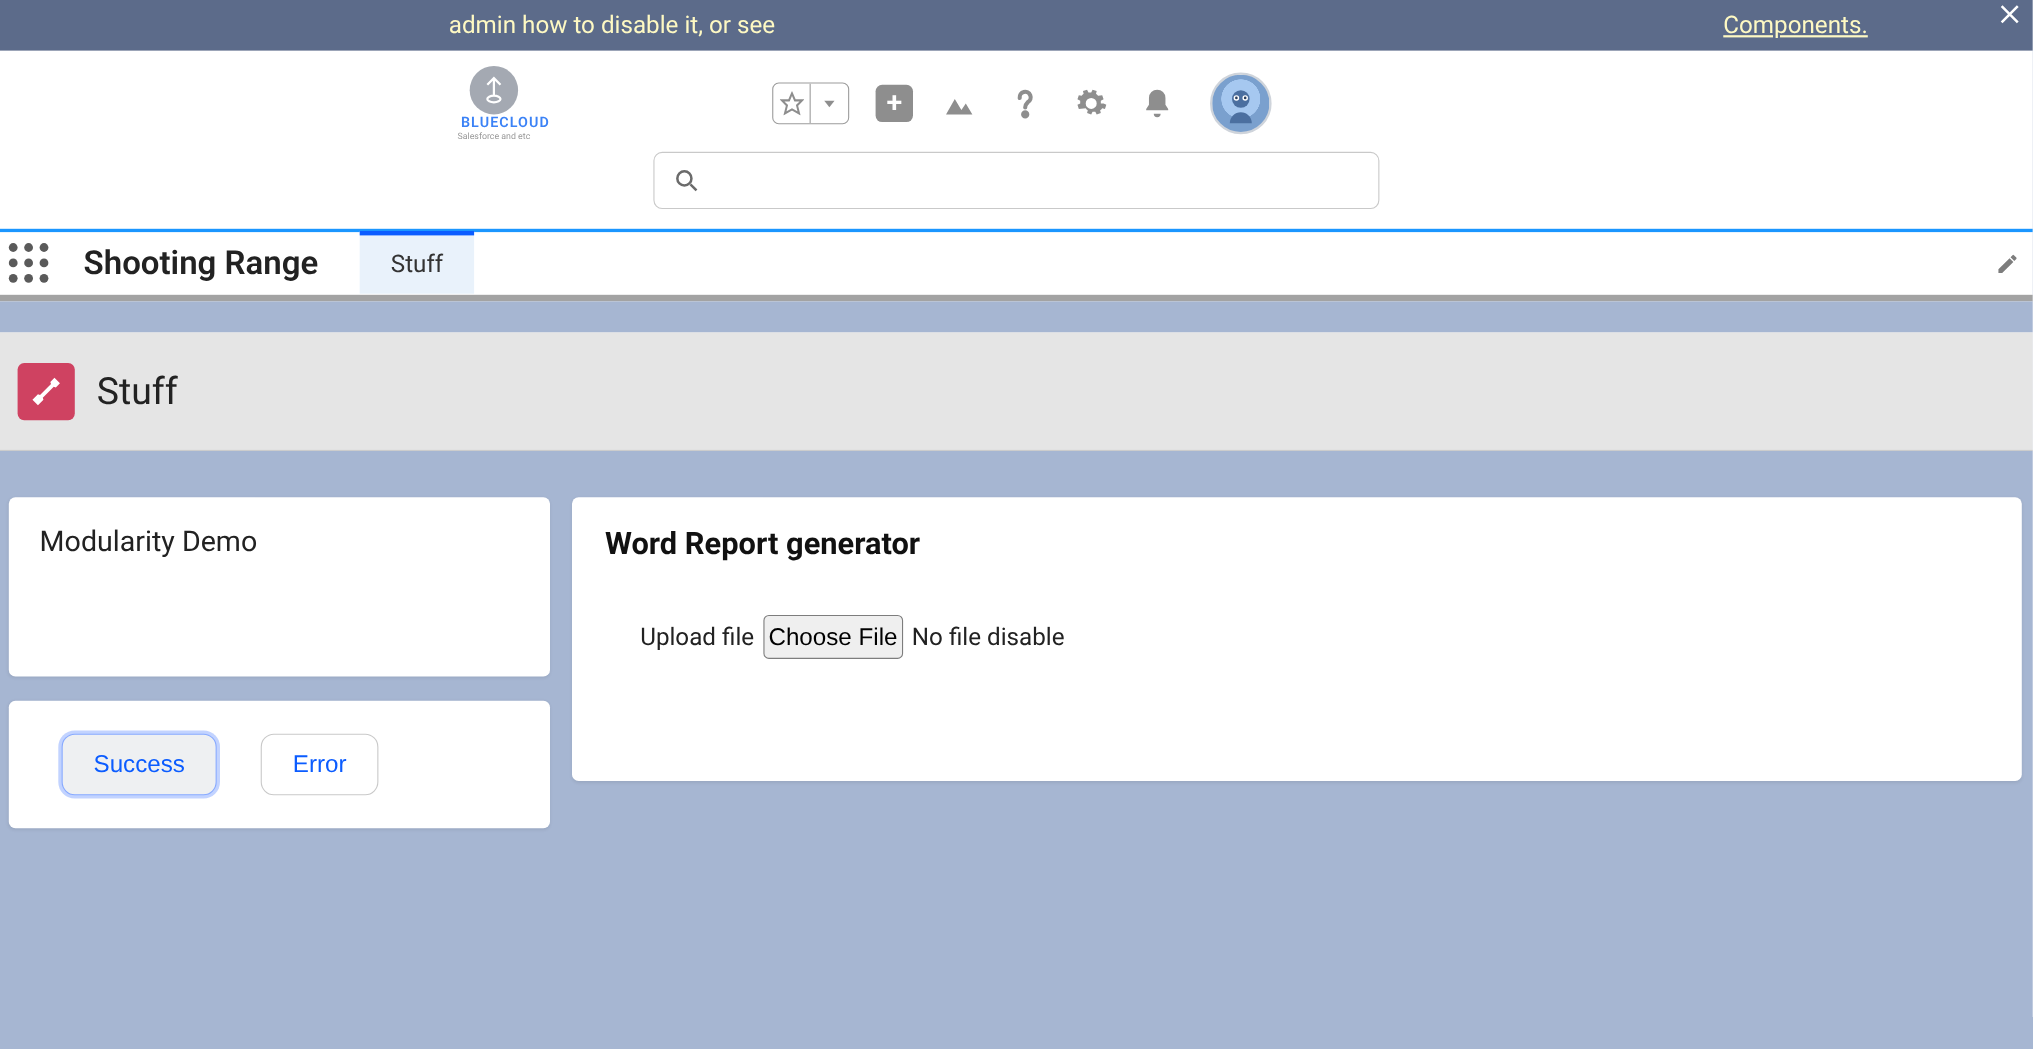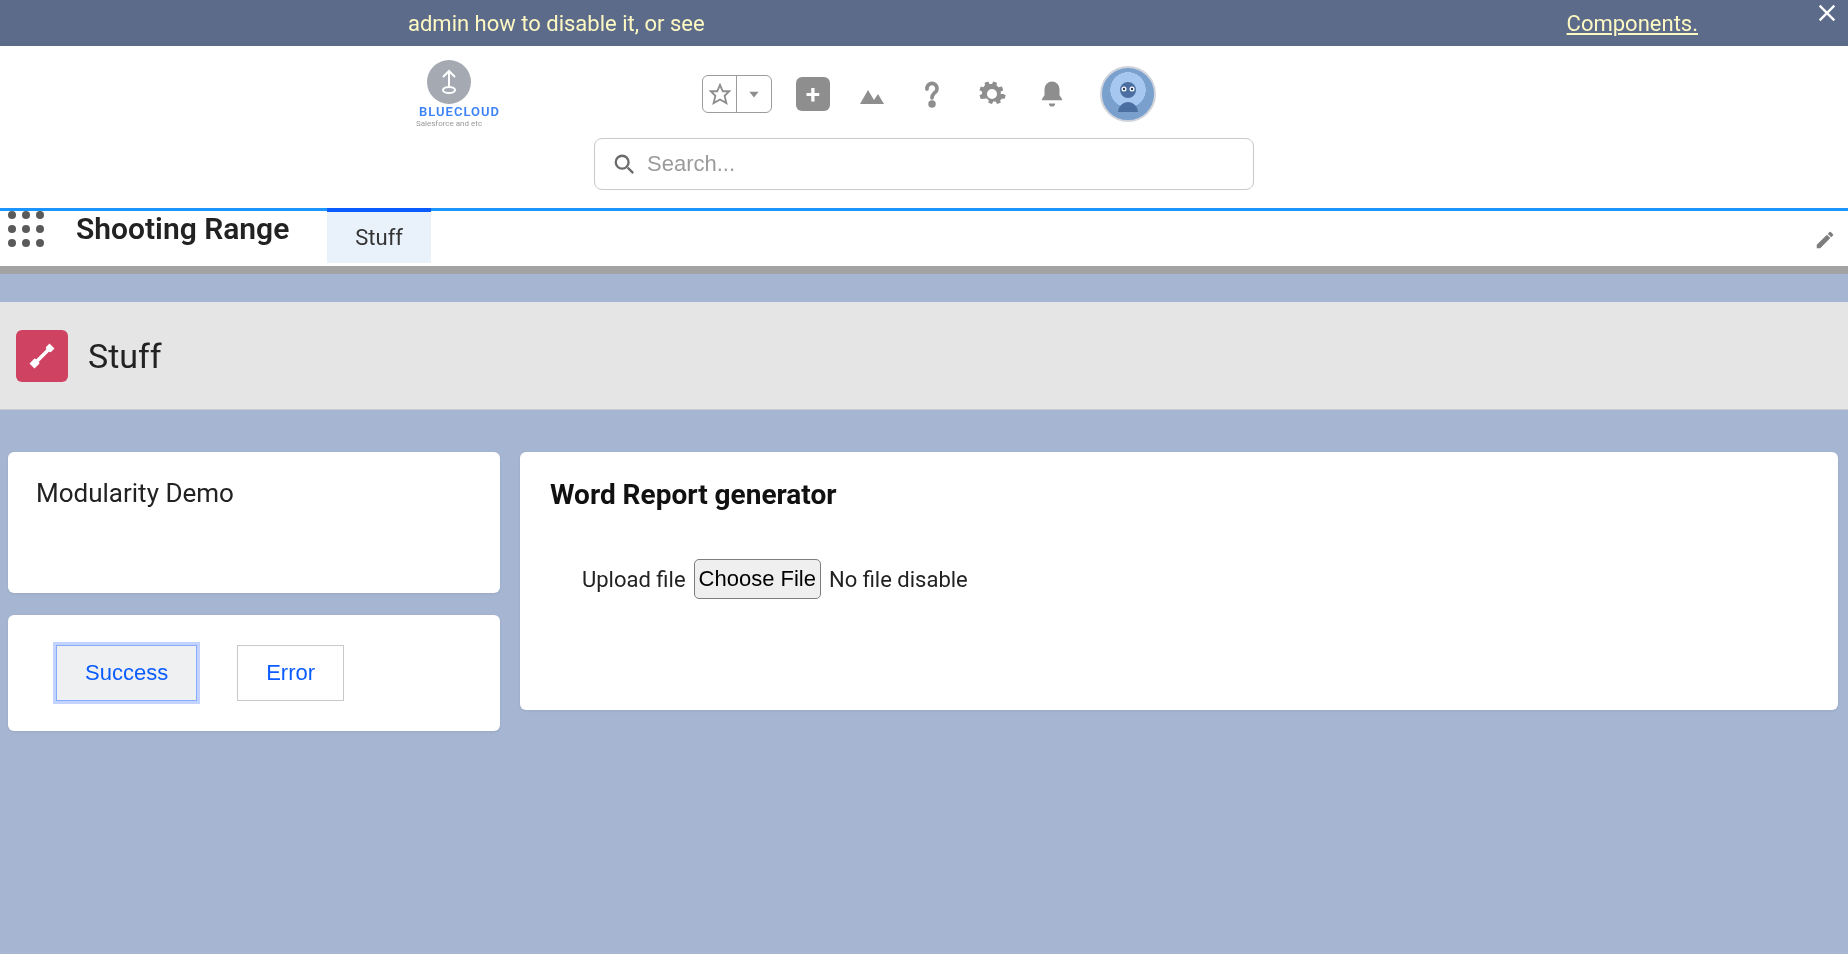--- a/index.html
+++ b/index.html
@@ -108,22 +108,22 @@
   gap:12px;
 }
 .search input{
   border:none;outline:none;font-size:22px;width:100%;color:#6b6b6b;
 }
 .search input::placeholder{color:#9b9b9b;}
 
 .navbar{
   border-top:3px solid #1b96ff;
   height:66px;
-  display:flex;
-  border-bottom:8px solid #a3a3a3;
+  display:flex;align-items:center;
+  border-bottom:6px solid #a3a3a3;
   position:relative;
 }
 .apps-grid{
   margin-left:8px;
   width:38px;height:38px;
   display:grid;grid-template-columns:repeat(3,1fr);grid-template-rows:repeat(3,1fr);
   gap:4px;
 }
 .apps-grid span{width:8px;height:8px;border-radius:50%;background:#5a5a5a;}
 .app-name{
@@ -171,24 +171,24 @@
   gap:20px;
   align-items:flex-start;
 }
 .left-col{display:flex;flex-direction:column;gap:22px;width:492px;}
 .card{
   background:#fff;border-radius:6px;
   box-shadow:0 1px 3px rgba(0,0,0,0.08);
   padding:26px 28px;
 }
 .card-title{font-size:26px;color:#222;}
-.card.modularity{height:141px;}
+.card.modularity{height:163px;}
 .btn-row{display:flex;gap:40px;padding:4px 20px;}
 .btn{
-  padding:14px 28px;font-size:22px;border-radius:0;
+  padding:14px 28px;font-size:22px;border-radius:12px;
   border:1.5px solid #c9c9c9;background:#fff;color:#0b5cff;cursor:pointer;text-align:right;
 }
 .btn.selected{
   background:#eef0f2;border-color:#88aaff;
   box-shadow:0 0 0 3px rgba(80,130,255,0.35);
 }
 .right-card{
   flex:1;background:#fff;border-radius:6px;
   box-shadow:0 1px 3px rgba(0,0,0,0.08);
   padding:26px 30px;height:258px;
@@ -277,21 +277,20 @@
 </div>
 
 <div class="search-wrap">
   <div class="search">
     <span>
       <svg width="22" height="22" viewBox="0 0 24 24" fill="none" stroke="#6b6b6b" stroke-width="2.5">
           <circle cx="10" cy="10" r="7"></circle>
           <line x1="16" y1="16" x2="22" y2="22"></line>
         </svg>
     </span>
-    <input type="text" placeholder="Search..." style="">
   </div>
 </div>
 
 <div class="navbar">
   <div class="apps-grid">
     <span></span>
       <span></span>
       <span></span>
       <span></span>
       <span></span>

